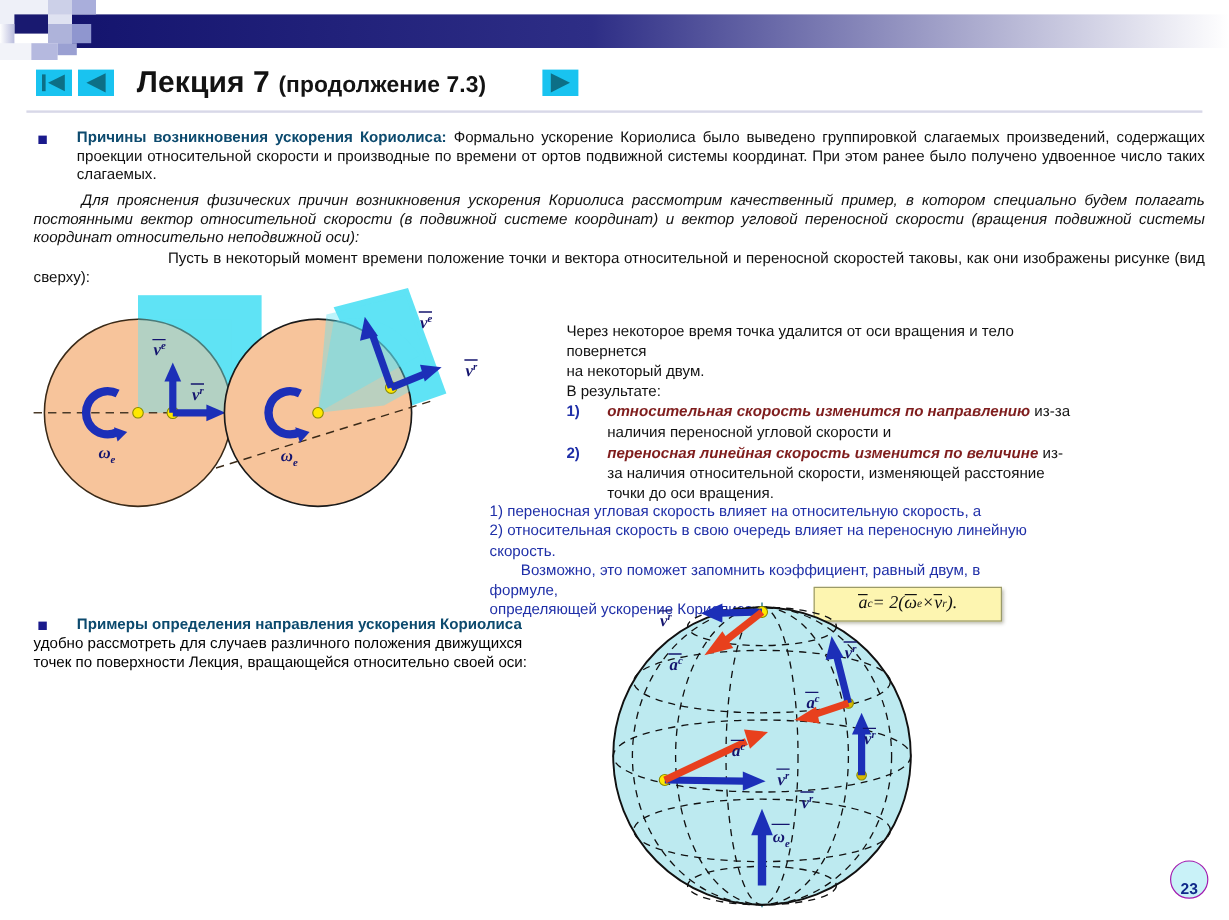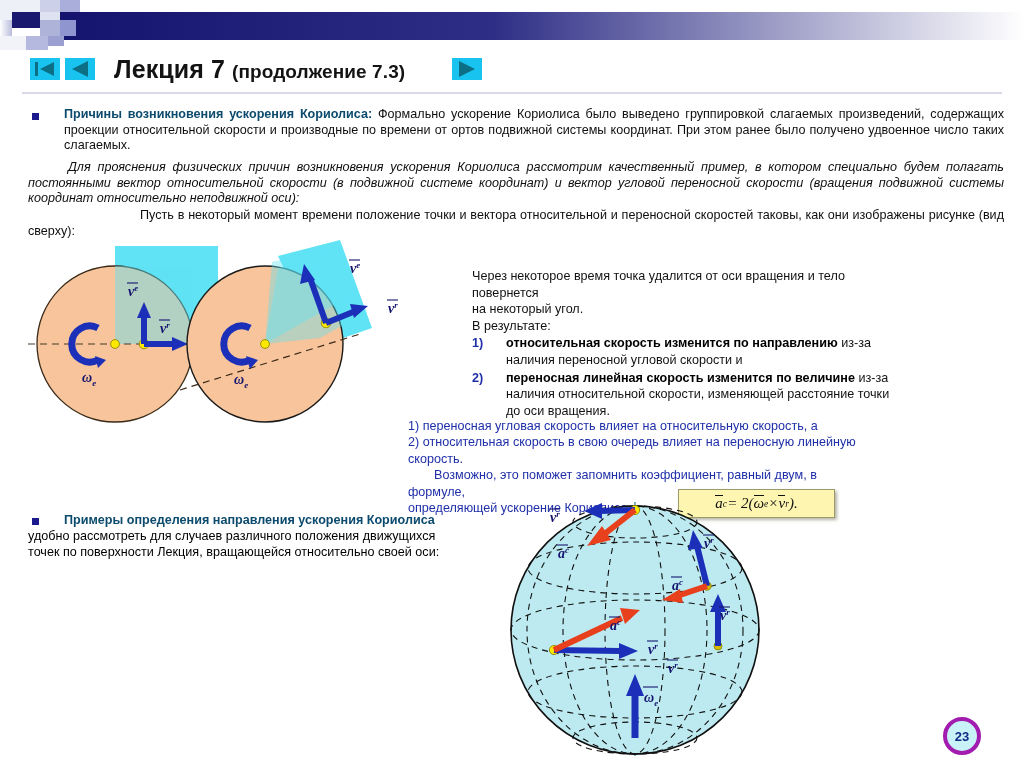--- a/index.html
+++ b/index.html
@@ -93,22 +93,23 @@
     display: flex;
     margin-top: 1px;
   }
   #right-block .num {
     color: #1f2fa8;
     font-weight: bold;
     width: 34px;
     flex: none;
   }
   #right-block .bluebold {
-    color: #000000;
-    font-weight: bold;
+    color: #7f1d1d;
+    font-weight: bold;
+    font-style: italic;
   }
 
   #concl-block {
     position: absolute;
     left: 408px; top: 418px;
     width: 450px;
     font-size: 12.6px;
     line-height: 16.4px;
     color: #1f2fa8;
   }
@@ -140,30 +141,30 @@
     position: absolute;
     left: 28px; top: 512px;
     width: 440px;
     font-size: 12.6px;
     line-height: 16.2px;
   }
 
   
   #page-badge {
     position: absolute;
-    left: 943px; top: 717px;
+    left: 975px; top: 717px;
     width: 30px; height: 30px;
     border-radius: 50%;
     background: #c9f2f8;
-    border: 4px solid #a21caf;
+    border: 1px solid #a21caf;
     color: #102a8a;
     font-size: 13px;
     font-weight: bold;
     display: flex;
-    align-items: center;
+    align-items: flex-end;
     justify-content: center;
   }
 
   
   #fig-circles {
     position: absolute;
     left: 20px; top: 238px;
   }
   #fig-globe {
     position: absolute;
@@ -310,21 +311,21 @@
     </text>
     <line x1="367" y1="62" x2="378" y2="62" stroke="#14146e" stroke-width="1.1"></line>
     <text x="214" y="146" font-size="14">
       <tspan>ω</tspan><tspan font-size="9" dy="4">e</tspan>
     </text>
   </g>
 </svg>
 
 <div id="right-block">
   <div>Через некоторое время точка удалится от оси вращения и тело повернется</div>
-  <div>на некоторый угол.</div>
+  <div>на некоторый двум.</div>
   <div>В результате:</div>
   <div class="numrow">
     <span class="num">1)</span>
     <span><span class="bluebold">относительная скорость изменится по направлению</span><span> из-за наличия переносной угловой скорости и</span></span>
   </div>
   <div class="numrow">
     <span class="num">2)</span>
     <span><span class="bluebold">переносная линейная скорость изменится по величине</span><span> из-за наличия относительной скорости, изменяющей расстояние точки до оси вращения.</span></span>
   </div>
 </div>

